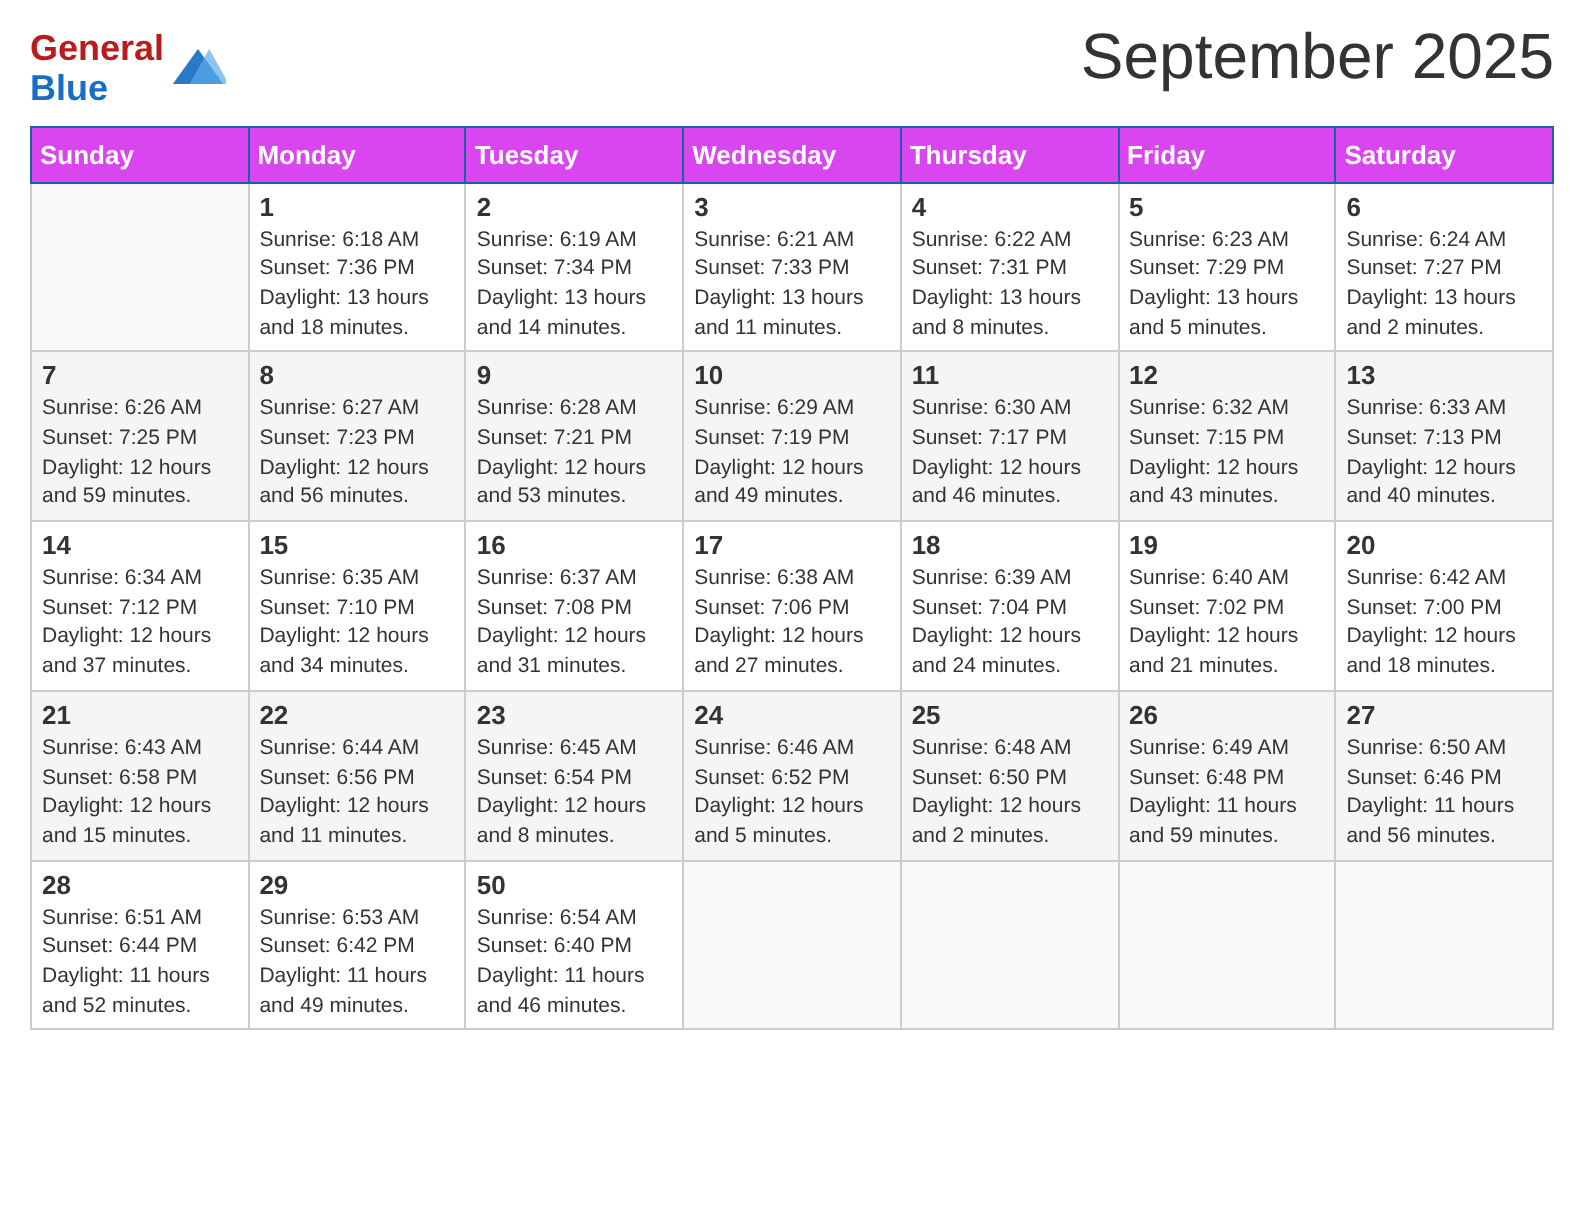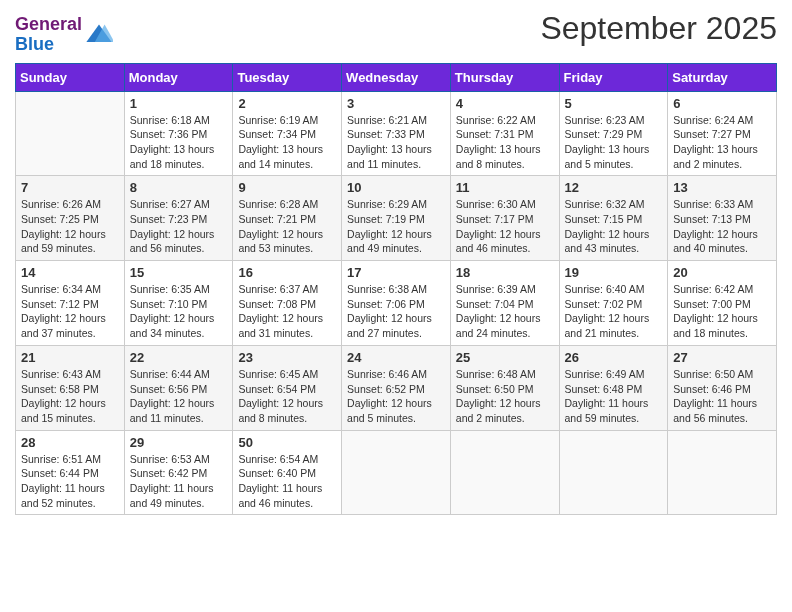--- a/index.html
+++ b/index.html
@@ -22,21 +22,21 @@
       margin-top: 5px;
     }
     .logo-text {
       display: flex;
       flex-direction: column;
       line-height: 1.1;
     }
     .logo-general {
       font-size: 18px;
       font-weight: bold;
-      color: #701a75;
+      color: #b91c1c;
     }
     .logo-blue {
       font-size: 18px;
       font-weight: bold;
       color: #1a6ec2;
     }
     .logo-icon {
       width: 28px;
       height: 28px;
       margin-left: 3px;
@@ -51,21 +51,21 @@
     .location-title {
       font-size: 15px;
       color: #555;
     }
     table {
       width: 100%;
       border-collapse: collapse;
       border: 1px solid #ccc;
     }
     thead th {
-      background-color: #6d28d9;
+      background-color: #d946ef;
       color: #fff;
       font-size: 13px;
       font-weight: bold;
       padding: 6px 4px;
       text-align: left;
       border: 1px solid #1a5fa8;
     }
     tbody td {
       vertical-align: top;
       border: 1px solid #ccc;

